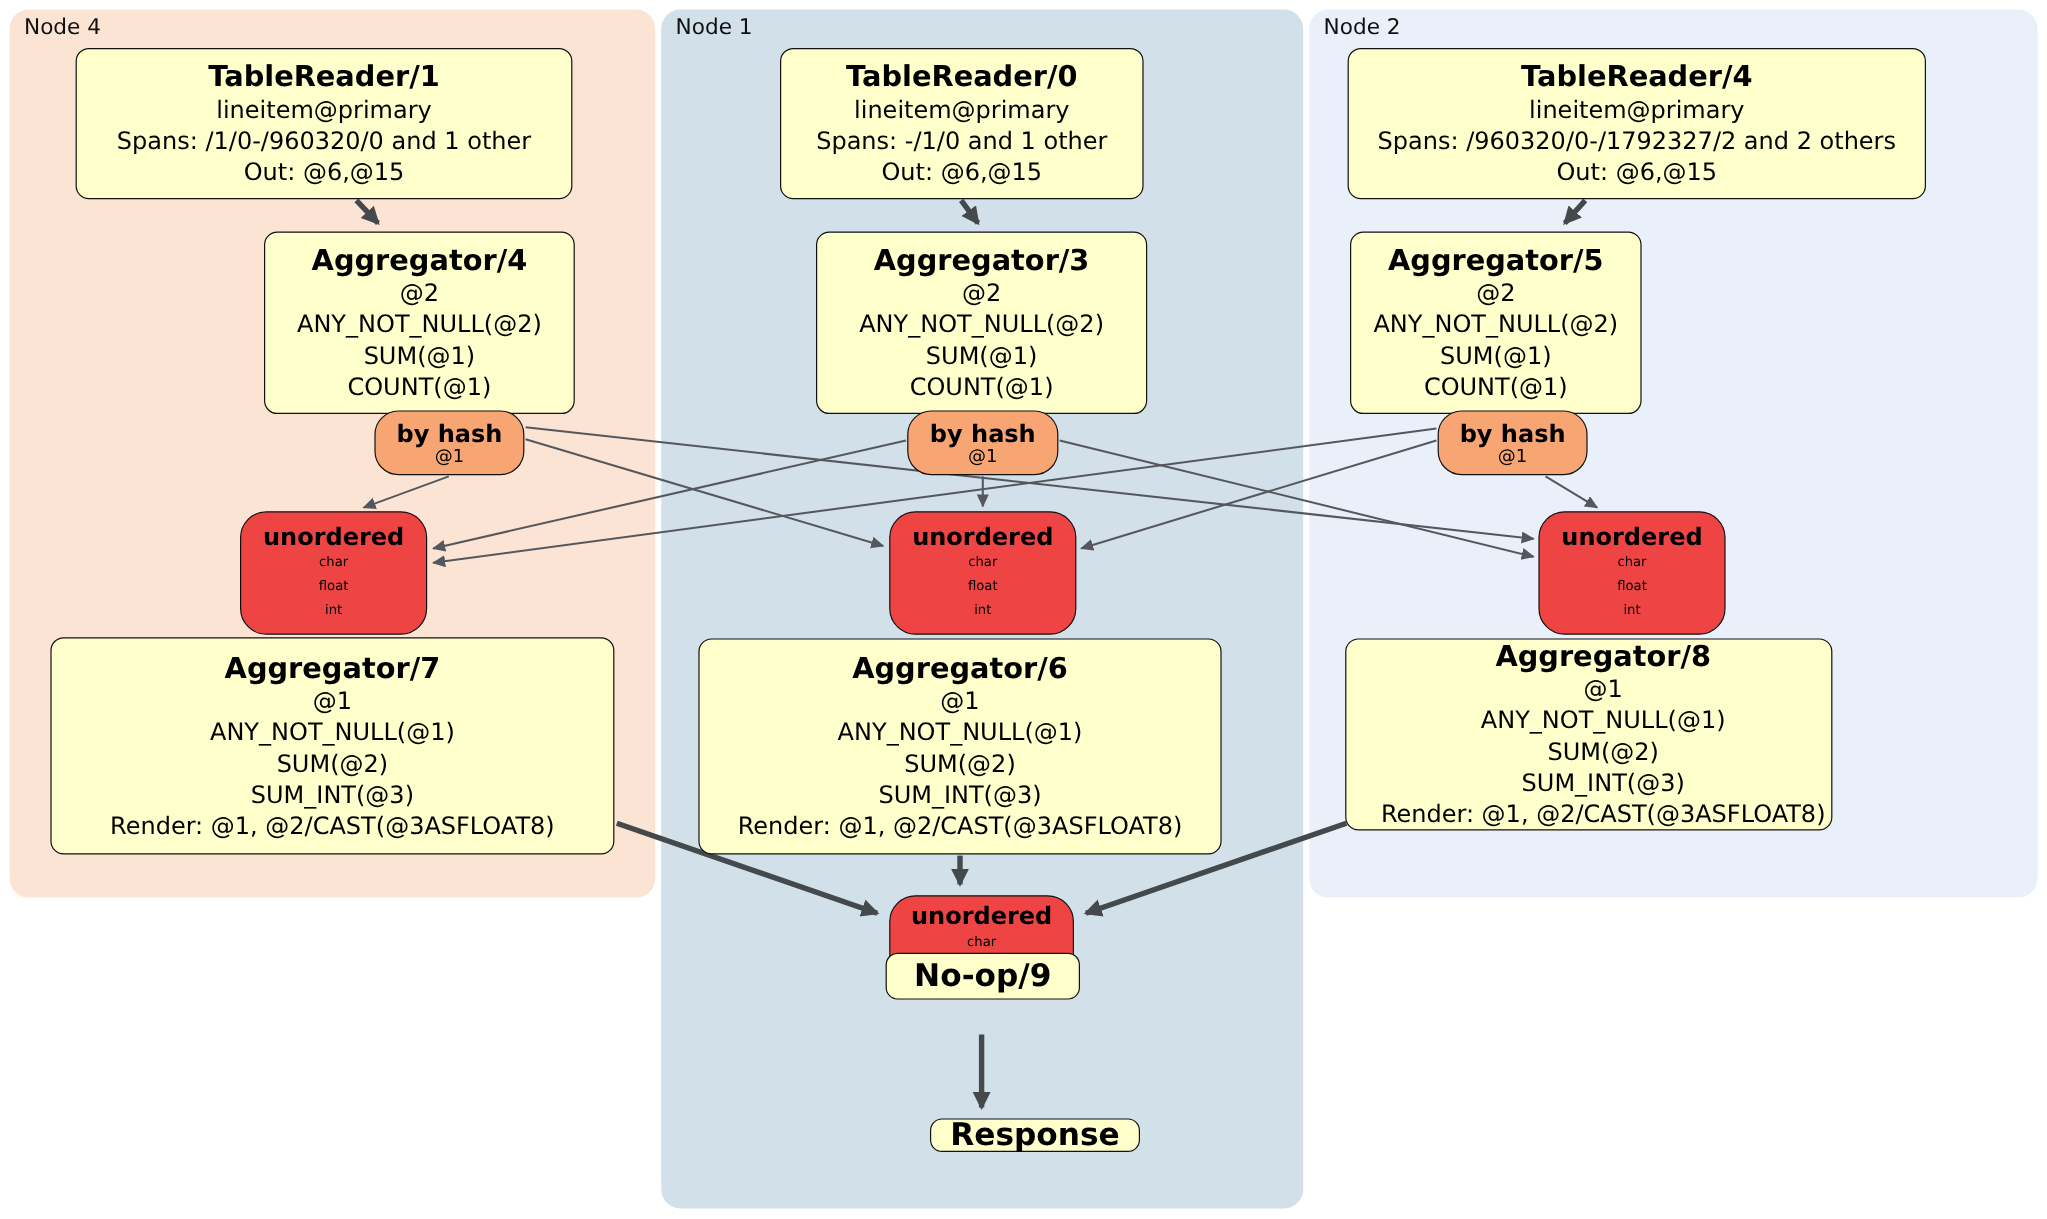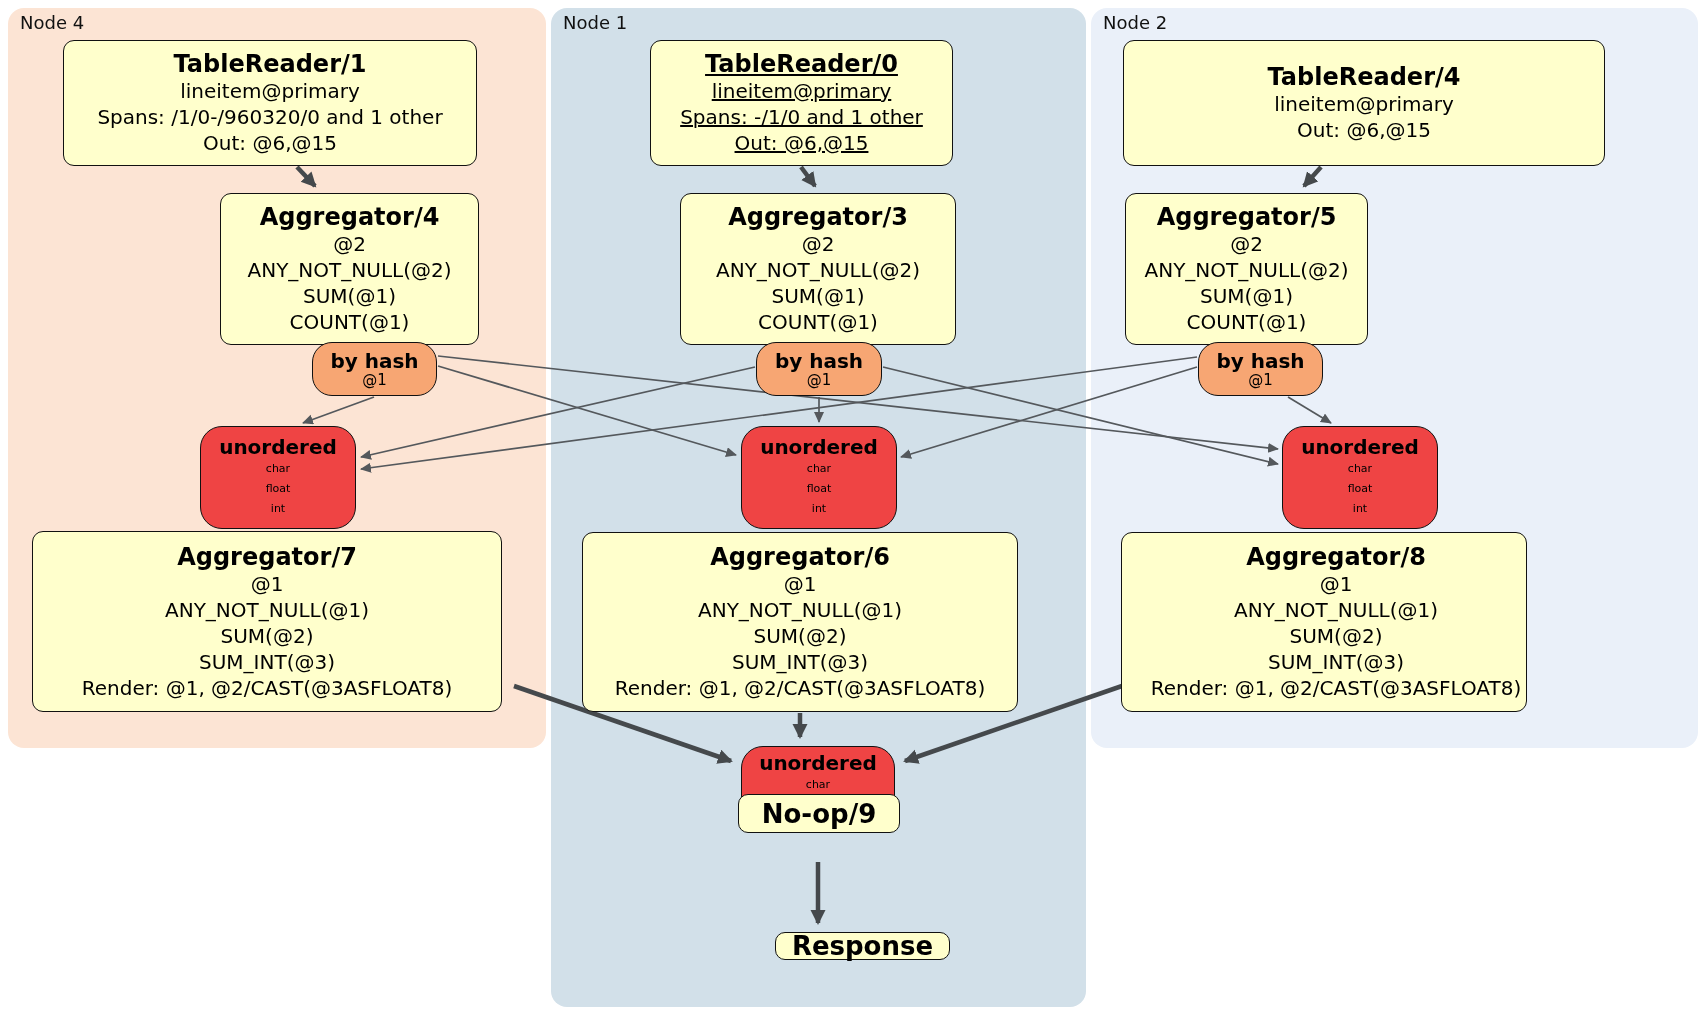--- a/index.html
+++ b/index.html
@@ -74,29 +74,30 @@
       <line x1="818" y1="862" x2="818" y2="923" marker-end="url(#thick-arrow)"></line>
     </g>
   </svg>
 
   <div class="pbox" style="left:63px;top:40px;width:414px;height:126px;">
     <div class="ptitle">TableReader/1</div>
     <div class="pline">lineitem@primary</div>
     <div class="pline">Spans: /1/0-/960320/0 and 1 other</div>
     <div class="pline">Out: @6,@15</div>
   </div>
-  <div class="pbox" style="left:650px;top:40px;width:303px;height:126px;text-decoration:underline;">
+  <div class="pbox" style="left:650px;top:40px;width:303px;height:126px;">
     <div class="ptitle">TableReader/0</div>
     <div class="pline">lineitem@primary</div>
     <div class="pline">Spans: -/1/0 and 1 other</div>
     <div class="pline">Out: @6,@15</div>
   </div>
   <div class="pbox" style="left:1123px;top:40px;width:482px;height:126px;">
     <div class="ptitle">TableReader/4</div>
     <div class="pline">lineitem@primary</div>
+    <div class="pline">Spans: /960320/0-/1792327/2 and 2 others</div>
     <div class="pline">Out: @6,@15</div>
   </div>
 
   <div class="pbox" style="left:220px;top:193px;width:259px;height:152px;">
     <div class="ptitle">Aggregator/4</div>
     <div class="pline">@2</div>
     <div class="pline">ANY_NOT_NULL(@2)</div>
     <div class="pline">SUM(@1)</div>
     <div class="pline">COUNT(@1)</div>
   </div>
@@ -140,37 +141,37 @@
     <div class="sitem">float</div>
     <div class="sitem">int</div>
   </div>
   <div class="sync" style="left:1282px;top:426px;width:156px;height:103px;">
     <div class="stitle">unordered</div>
     <div class="sitem">char</div>
     <div class="sitem">float</div>
     <div class="sitem">int</div>
   </div>
 
-  <div class="pbox" style="left:32px;top:531px;width:470px;height:181px;">
+  <div class="pbox" style="left:42px;top:531px;width:470px;height:181px;">
     <div class="ptitle">Aggregator/7</div>
     <div class="pline">@1</div>
     <div class="pline">ANY_NOT_NULL(@1)</div>
     <div class="pline">SUM(@2)</div>
     <div class="pline">SUM_INT(@3)</div>
     <div class="pline">Render: @1, @2/CAST(@3ASFLOAT8)</div>
   </div>
   <div class="pbox" style="left:582px;top:532px;width:436px;height:180px;">
     <div class="ptitle">Aggregator/6</div>
     <div class="pline">@1</div>
     <div class="pline">ANY_NOT_NULL(@1)</div>
     <div class="pline">SUM(@2)</div>
     <div class="pline">SUM_INT(@3)</div>
     <div class="pline">Render: @1, @2/CAST(@3ASFLOAT8)</div>
   </div>
-  <div class="pbox" style="left:1121px;top:532px;width:406px;height:180px;padding-left:24px;">
+  <div class="pbox" style="left:1121px;top:532px;width:406px;height:160px;padding-left:24px;">
     <div class="ptitle">Aggregator/8</div>
     <div class="pline">@1</div>
     <div class="pline">ANY_NOT_NULL(@1)</div>
     <div class="pline">SUM(@2)</div>
     <div class="pline">SUM_INT(@3)</div>
     <div class="pline">Render: @1, @2/CAST(@3ASFLOAT8)</div>
   </div>
 
   <div class="sync" style="left:741px;top:746px;width:154px;height:74px;">
     <div class="stitle">unordered</div>

